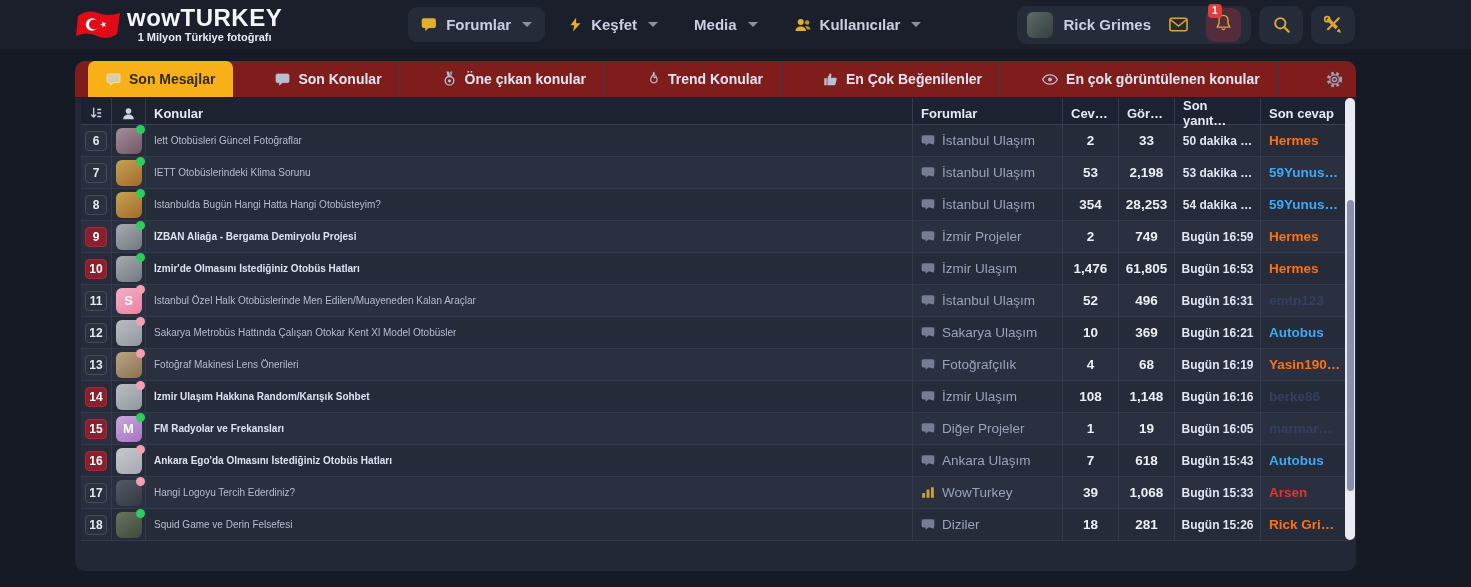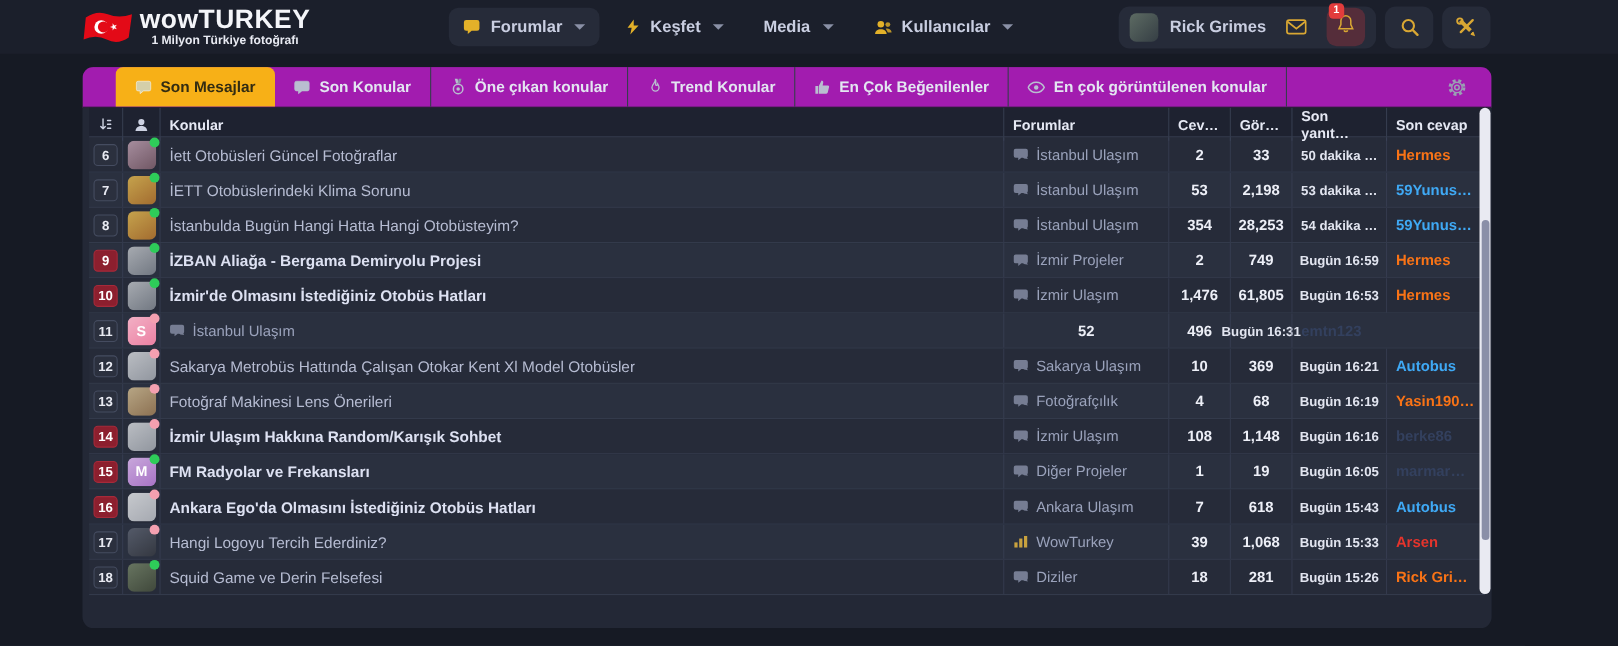--- a/index.html
+++ b/index.html
@@ -37,22 +37,22 @@
   .badge{ position:absolute; top:-4px; left:2px; background:#e23c3c; color:#fff; font-size:10px;
           font-weight:700; border-radius:4px; padding:1px 4px; line-height:1.2; }
   .sqbtn{ width:44px; height:38px; background:#262b39; border-radius:10px; display:flex;
           align-items:center; justify-content:center; cursor:pointer; }
   
   .panel{
     position:absolute; left:75px; top:61px; width:1281px; height:510px;
     background:#232836; border-radius:10px; overflow:hidden;
   }
   
-  .tabstrip{ display:flex; align-items:stretch; height:37px; background:#a21caf;
-             padding-left:30px; border-bottom:1px solid #1b1f29; }
+  .tabstrip{ display:flex; align-items:stretch; height:37px; background:#7f1d1d;
+             padding-left:13px; border-bottom:1px solid #1b1f29;gap:25px; }
   .tab{ display:flex; align-items:center; gap:8px; padding:0 17px; font-size:14px; font-weight:600;
         color:#e3e6f1; border-right:1px solid #373d4d; cursor:pointer; white-space:nowrap; }
   .tab:first-child{ border-left:1px solid #373d4d; }
   .tab.active{ background:#f7b017; color:#332c12; border-radius:7px 7px 0 0; border-color:transparent; }
   .tab.active svg *{ stroke:#f6f1dd !important; fill-opacity:.9; }
   .tab svg{ flex:none; }
   .gearbox{ margin-left:auto; display:flex; align-items:center; padding:0 22px; cursor:pointer; }
   
   .tablewrap{ position:relative; padding:0 6px; }
   .grid-cols{ display:grid; grid-template-columns:30px 34px 1fr 150px 56px 56px 86px 90px; }
@@ -72,21 +72,21 @@
      font-size:12px; font-weight:700; color:#e8eaf2; background:#2b303e; border:1px solid #454c60;
      border-radius:4px; padding:0 4px; }
   .numbadge.red{ background:#8c1f2e; border-color:#a62a3a; color:#ffffff; }
   .c-avatar{ justify-content:center; padding:0 2px; }
   .avatar{ position:relative; width:26px; height:26px; border-radius:6px; display:flex;
      align-items:center; justify-content:center; font-size:13px; font-weight:700; color:#fff;
      background-image:linear-gradient(145deg,rgba(255,255,255,.22),rgba(0,0,0,.25)); background-blend-mode:overlay; }
   .dot{ position:absolute; top:-3px; right:-3px; width:9px; height:9px; border-radius:50%; }
   .dot.green{ background:#2ecc59; }
   .dot.pink{ background:#f4a0b0; }
-  .title{ font-size:14px; color:#b6bcd2; text-decoration:none; white-space:nowrap; overflow:hidden;
+  .title{ font-size:10px; color:#b6bcd2; text-decoration:none; white-space:nowrap; overflow:hidden;
           text-overflow:ellipsis; }
   .title.unread{ color:#dde1f2; font-weight:700; }
   .c-forum{ gap:7px; color:#9aa2bb; font-size:13.5px; white-space:nowrap; overflow:hidden; }
   .c-forum .ic-chart{ display:none; }
   .trow.icon-chart .ic-chart{ display:inline; }
   .c-replies,.c-views{ justify-content:center; font-size:13.5px; font-weight:700; color:#edeff7; }
   .c-time{ justify-content:center; font-size:12px; font-weight:600; color:#e2e5f0; white-space:nowrap; }
   .c-user{ font-size:13.5px; font-weight:700; white-space:nowrap; overflow:hidden; }
   .user-link{ text-decoration:none; overflow:hidden; text-overflow:ellipsis; }
   .u-orange{ color:#f97316; } .u-blue{ color:#3fa9f5; } .u-red{ color:#e5342c; } .u-faded{ color:#33405e; }
@@ -404,20 +404,23 @@
   <div class="trow grid-cols">
     <div class="cell c-num">
             <span class="numbadge">11</span>
           </div>
     <div class="cell c-avatar">
       <span class="avatar" style="background-color: rgb(239, 154, 181);">
         <span class="av-letter">S</span>
         <span class="dot pink"></span>
       </span>
     </div>
+    <div class="cell c-title">
+            <a class="title">İstanbul Özel Halk Otobüslerinde Men Edilen/Muayeneden Kalan Araçlar</a>
+          </div>
     <div class="cell c-forum">
       <svg class="ic-chat" width="14" height="13" viewBox="0 0 24 22">
               <path d="M4 2h16a3 3 0 013 3v8a3 3 0 01-3 3h-7l-5 4v-4H4a3 3 0 01-3-3V5a3 3 0 013-3z" fill="#767d93"></path>
               <path d="M14 14h7l2 4-6-1z" fill="#767d93"></path>
             </svg>
 
       <span class="forum-label">İstanbul Ulaşım</span>
     </div>
     <div class="cell c-replies">52</div>
     <div class="cell c-views">496</div>

